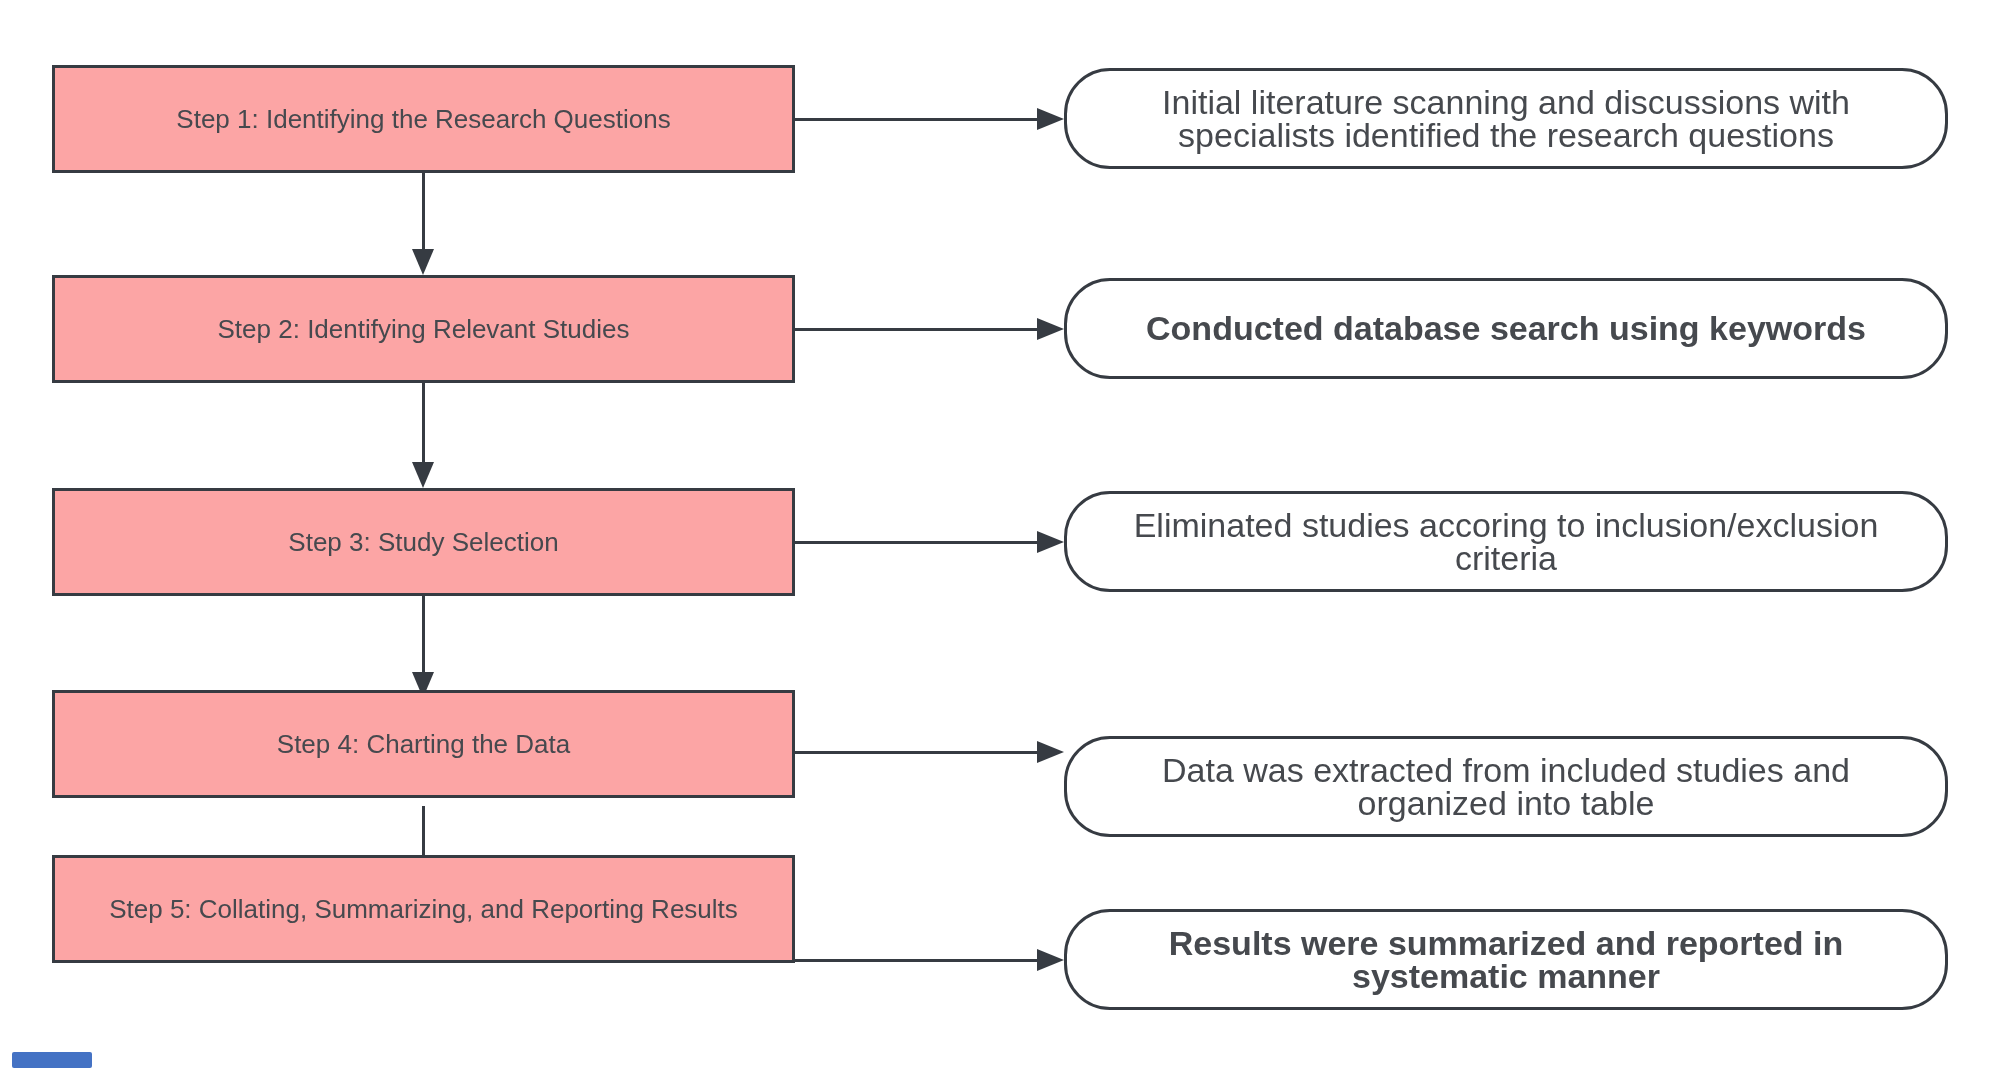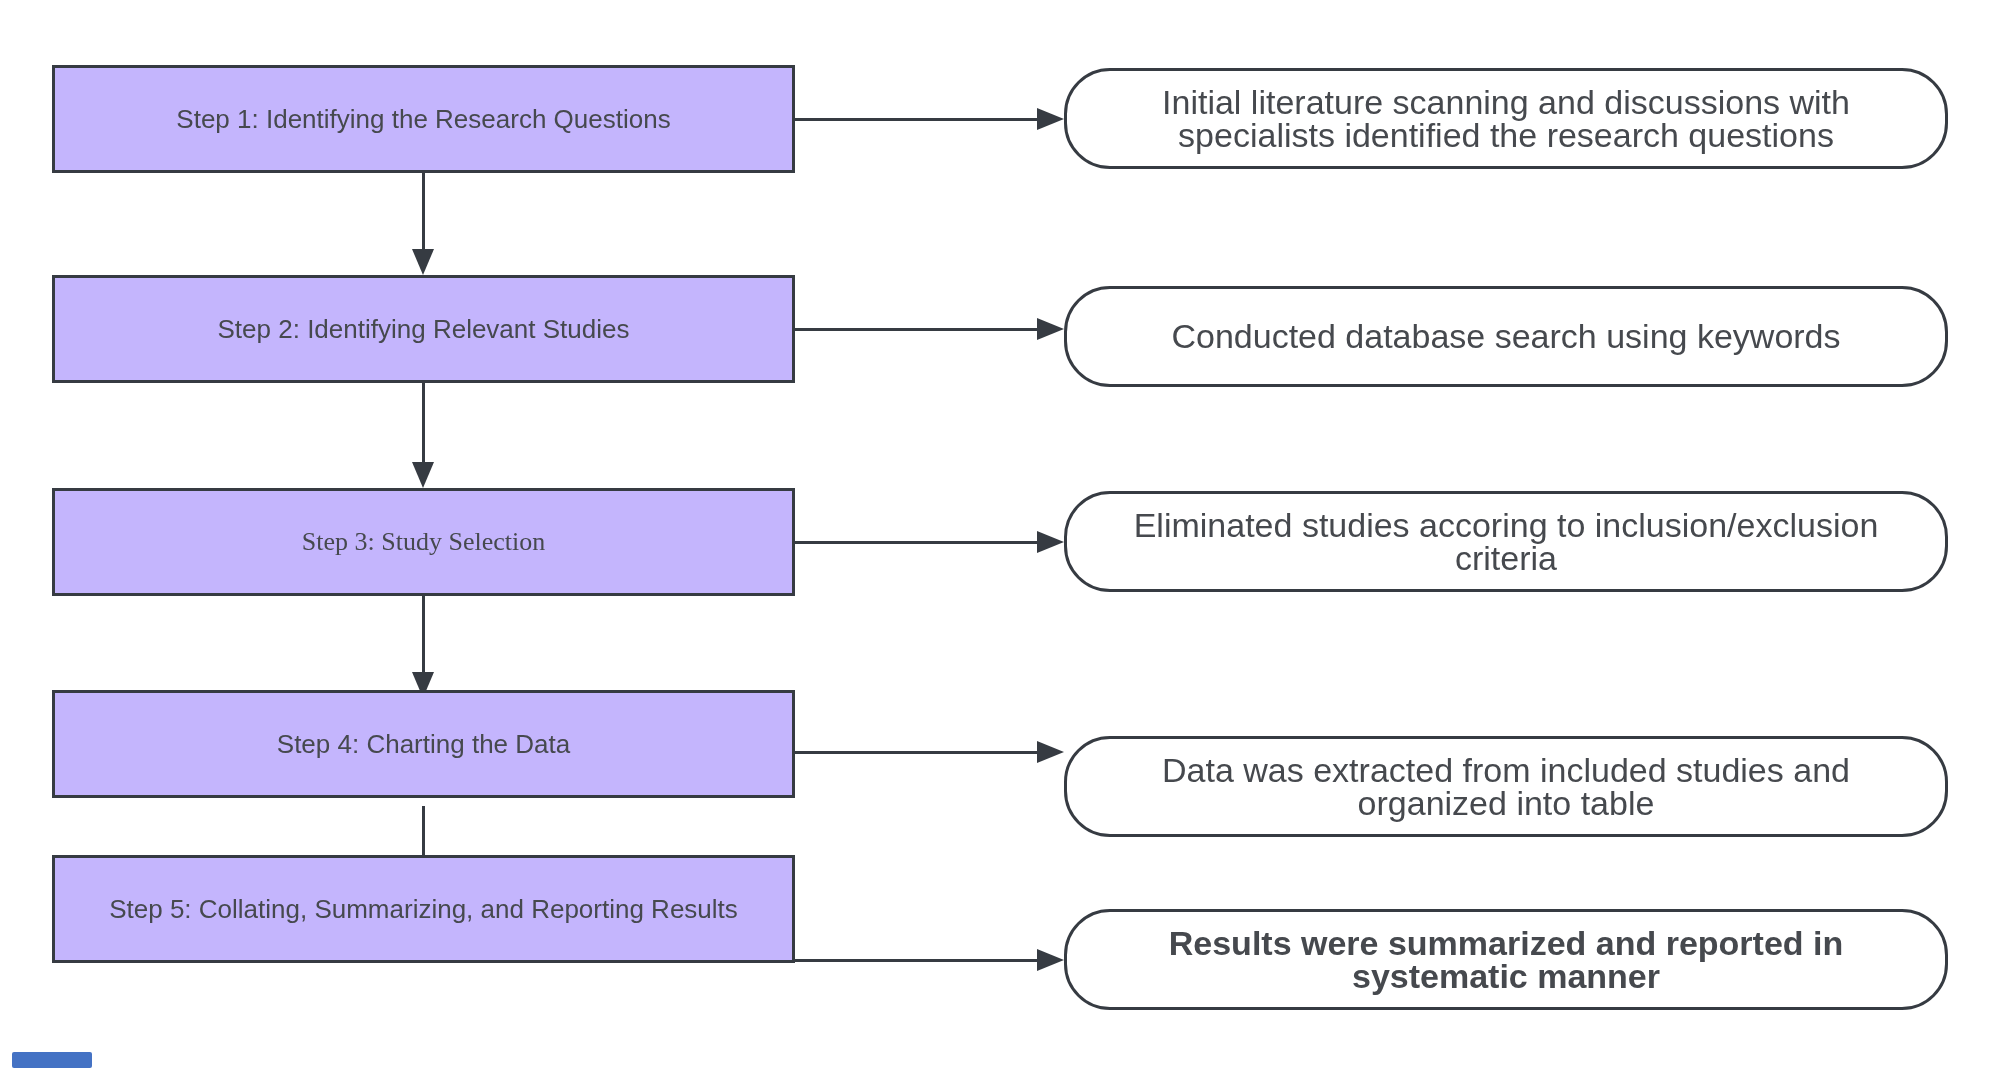--- a/index.html
+++ b/index.html
@@ -14,21 +14,21 @@
     background: #ffffff;
     overflow: hidden;
     font-family: "Liberation Sans", "DejaVu Sans", sans-serif;
     color: #46494e;
   }
   .step-box {
     position: absolute;
     left: 52px;
     width: 743px;
     height: 108px;
-    background: #c4b5fd;
+    background: #fca5a5;
     border: 3px solid #363b42;
     box-sizing: border-box;
     display: flex;
     align-items: center;
     justify-content: center;
     text-align: center;
     font-size: 26px;
     line-height: 32px;
     padding: 0 14px;
   }
@@ -87,22 +87,22 @@
     left: 12px;
     top: 1052px;
     width: 80px;
     height: 16px;
     background: #4472c4;
     border-radius: 2px;
   }
 
   
   .row1 .step-box { top: 65px; }   .row1 .result-box { top: 68px; }  .row1 .h-line { top: 118px; } .row1 .h-head { top: 108px; }
-  .row2 .step-box { top: 275px; text-align: right; }  .row2 .result-box { top: 286px; } .row2 .h-line { top: 328px; } .row2 .h-head { top: 318px; }
-  .row3 .step-box { top: 488px; font-family: Liberation Serif, serif; }  .row3 .result-box { top: 491px; } .row3 .h-line { top: 541px; } .row3 .h-head { top: 531px; }
+  .row2 .step-box { top: 275px; text-align: right; }  .row2 .result-box { top: 278px; font-weight: bold; } .row2 .h-line { top: 328px; } .row2 .h-head { top: 318px; }
+  .row3 .step-box { top: 488px; }  .row3 .result-box { top: 491px; } .row3 .h-line { top: 541px; } .row3 .h-head { top: 531px; }
   .row4 .step-box { top: 690px; }  .row4 .result-box { top: 736px; } .row4 .h-line { top: 751px; } .row4 .h-head { top: 741px; }
   .row5 .step-box { top: 855px; }  .row5 .result-box { top: 909px; font-weight: bold; } .row5 .h-line { top: 959px; } .row5 .h-head { top: 949px; }
 
   .gap1 .v-line { top: 173px; height: 76px; } .gap1 .v-head { top: 249px; }
   .gap2 .v-line { top: 383px; height: 79px; } .gap2 .v-head { top: 462px; }
   .gap3 .v-line { top: 596px; height: 76px; } .gap3 .v-head { top: 672px; }
   .gap4 .v-line { top: 806px; height: 74px; } .gap4 .v-head { top: 880px; }
 </style>
 </head>
 <body>

